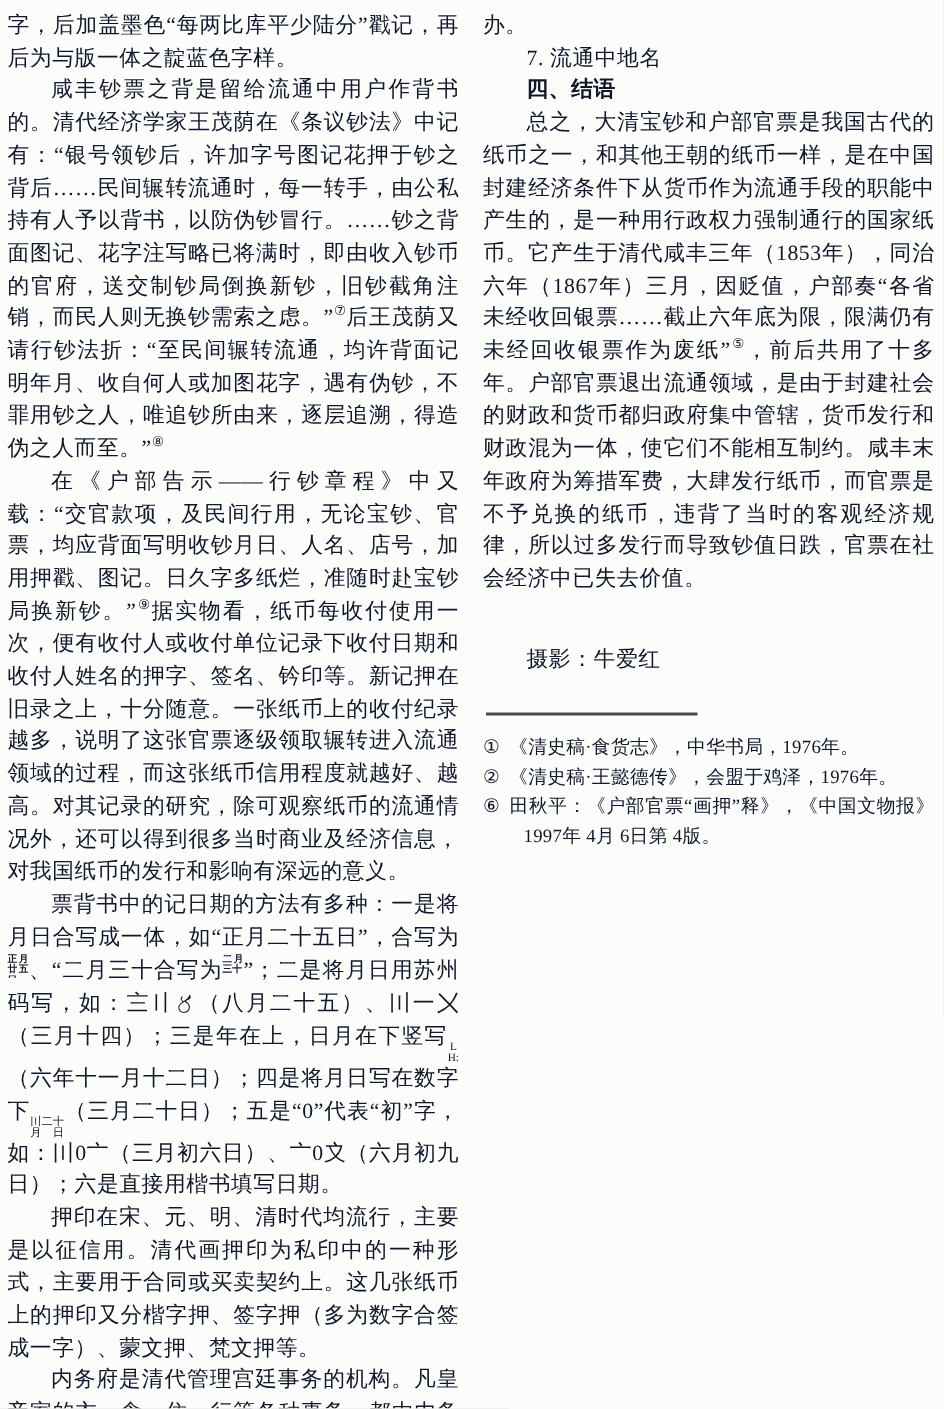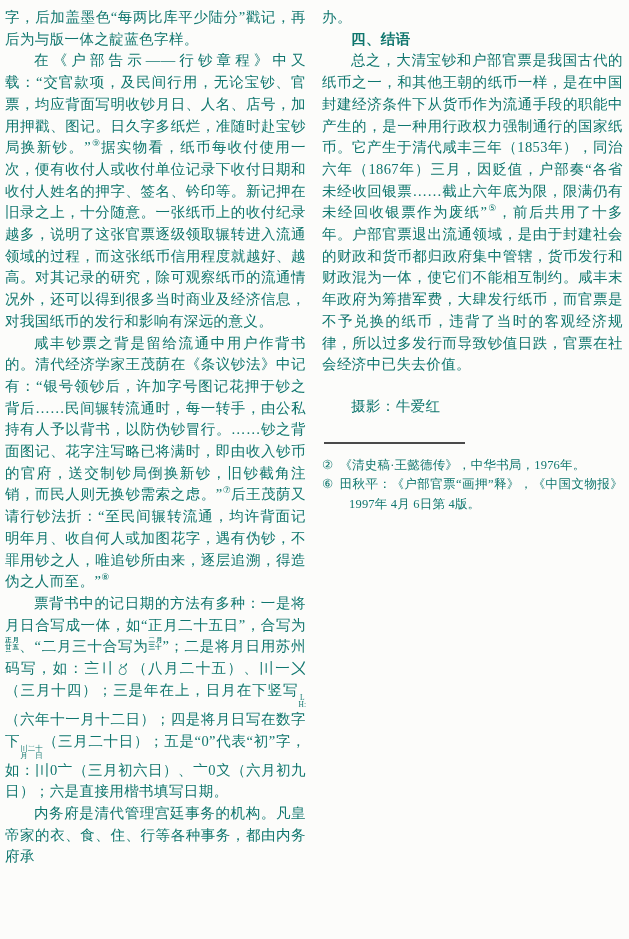--- a/index.html
+++ b/index.html
@@ -6,21 +6,21 @@
   .page {
     position:relative;
     width:629px; height:939px;
     margin:0 auto;
     background:#fcfcfa;
     box-sizing:border-box;
     padding:7px 6px 0 5px;
     display:flex; gap:16px;
     overflow:hidden;
     font-family:"Liberation Serif","DejaVu Serif",serif;
-    color:#0f766e;
+    color:#0f172a;
   }
   .col {
     flex:1; min-width:0;
     font-size:14.5px;
     line-height:21.7px;
     letter-spacing:0.4px;
     text-align:justify;
     text-justify:inter-character;
     word-break:break-all;
   }
@@ -40,21 +40,21 @@
   }
   
   .vstack {
     display:inline-flex; flex-direction:column;
     vertical-align:-5px;
     font-size:7.5px; line-height:7.5px;
     letter-spacing:0; text-indent:0;
     text-align:center;
   }
   .vstack i { font-style:normal; }
-  .credit { text-indent:2em; margin-top:20px; }
+  .credit { text-indent:2em; margin-top:32px; }
   .divider {
     width:141px; height:0;
     border-top:2px solid #4a4a4a;
     margin:24px 0 12px 2px;
   }
   .footnotes {
     font-size:12.5px;
     line-height:19.5px;
     letter-spacing:0.2px;
   }
@@ -69,49 +69,52 @@
 </style>
 </head>
 <body>
 
 <div class="page">
 
   <div class="col">
     <p>字，后加盖墨色“每两比库平少陆分”戳记，再后为与版一体之靛蓝色字样。</p>
 
 
+    <p class="indent"><span>咸丰钞票之背是留给流通中用户作背书的。清代经济学家王茂荫在《条议钞法》中记有：“银号领钞后，许加字号图记花押于钞之背后……民间辗转流通时，每一转手，由公私持有人予以背书，以防伪钞冒行。……钞之背面图记、花字注写略已将满时，即由收入钞币的官府，送交制钞局倒换新钞，旧钞截角注销，而民人则无换钞需索之虑。”</span><sup class="fnref">⑦</sup><span>后王茂荫又请行钞法折：“至民间辗转流通，均许背面记明年月、收自何人或加图花字，遇有伪钞，不罪用钞之人，唯追钞所由来，逐层追溯，得造伪之人而至。”</span><sup class="fnref">⑧</sup></p>
+
     <p class="indent"><span>在《户部告示——行钞章程》中又载：“交官款项，及民间行用，无论宝钞、官票，均应背面写明收钞月日、人名、店号，加用押戳、图记。日久字多纸烂，准随时赴宝钞局换新钞。”</span><sup class="fnref">⑨</sup><span>据实物看，纸币每收付使用一次，便有收付人或收付单位记录下收付日期和收付人姓名的押字、签名、钤印等。新记押在旧录之上，十分随意。一张纸币上的收付纪录越多，说明了这张官票逐级领取辗转进入流通领域的过程，而这张纸币信用程度就越好、越高。对其记录的研究，除可观察纸币的流通情况外，还可以得到很多当时商业及经济信息，对我国纸币的发行和影响有深远的意义。</span></p>
-
-    <p class="indent"><span>咸丰钞票之背是留给流通中用户作背书的。清代经济学家王茂荫在《条议钞法》中记有：“银号领钞后，许加字号图记花押于钞之背后……民间辗转流通时，每一转手，由公私持有人予以背书，以防伪钞冒行。……钞之背面图记、花字注写略已将满时，即由收入钞币的官府，送交制钞局倒换新钞，旧钞截角注销，而民人则无换钞需索之虑。”</span><sup class="fnref">⑦</sup><span>后王茂荫又请行钞法折：“至民间辗转流通，均许背面记明年月、收自何人或加图花字，遇有伪钞，不罪用钞之人，唯追钞所由来，逐层追溯，得造伪之人而至。”</span><sup class="fnref">⑧</sup></p>
 
     <p class="indent"><span>票背书中的记日期的方法有多种：一是将月日合写成一体，如“正月二十五日”，合写为</span><span class="lig">正月廿五日</span><span>、“二月三十合写为</span><span class="lig">二月三十</span><span>”；二是将月日用苏州码写，如：〨〢〥（八月二十五）、〣一〤（三月十四）；三是年在上，日月在下竖写</span><span class="vstack">
           <i>L</i>
           <i>H:</i>
         </span><span>（六年十一月十二日）；四是将月日写在数字下</span><span class="vstack">
           <i>〣二十</i>
           <i>月　日</i>
         </span><span>（三月二十日）；五是“0”代表“初”字，如：〣0〦（三月初六日）、〦0〩（六月初九日）；六是直接用楷书填写日期。</span></p>
 
+    <p class="indent">押印在宋、元、明、清时代均流行，主要是以征信用。清代画押印为私印中的一种形式，主要用于合同或买卖契约上。这几张纸币上的押印又分楷字押、签字押（多为数字合签成一字）、蒙文押、梵文押等。</p>
 
     <p class="indent">内务府是清代管理宫廷事务的机构。凡皇帝家的衣、食、住、行等各种事务，都由内务府承</p>
   </div>
 
   <div class="col">
     <p>办。</p>
 
+    <p class="indent">7. 流通中地名</p>
 
 
 
     <p class="indent bold">四、结语</p>
 
     <p class="indent"><span>总之，大清宝钞和户部官票是我国古代的纸币之一，和其他王朝的纸币一样，是在中国封建经济条件下从货币作为流通手段的职能中产生的，是一种用行政权力强制通行的国家纸币。它产生于清代咸丰三年（1853年），同治六年（1867年）三月，因贬值，户部奏“各省未经收回银票……截止六年底为限，限满仍有未经回收银票作为废纸”</span><sup class="fnref">⑤</sup><span>，前后共用了十多年。户部官票退出流通领域，是由于封建社会的财政和货币都归政府集中管辖，货币发行和财政混为一体，使它们不能相互制约。咸丰末年政府为筹措军费，大肆发行纸币，而官票是不予兑换的纸币，违背了当时的客观经济规律，所以过多发行而导致钞值日跌，官票在社会经济中已失去价值。</span></p>
 
     <p class="credit">摄影：牛爱红</p>
 
     <div class="divider"></div>
 
     <div class="footnotes">
-      <p class="fn"><span class="mk">②</span><span>《清史稿·王懿德传》，中华书局，1976年。</span></p>
+      <p class="fn"><span class="mk">①</span><span>《清史稿·食货志》，中华书局，1976年。</span></p>
+      <p class="fn"><span class="mk">②</span><span>《清史稿·王懿德传》，会盟于鸡泽，1976年。</span></p>
       <p class="fn"><span class="mk">⑥</span><span>田秋平：《户部官票“画押”释》，《中国文物报》1997年 4月 6日第 4版。</span></p>
     </div>
   </div>
 
 </div>
 
 </body></html>

